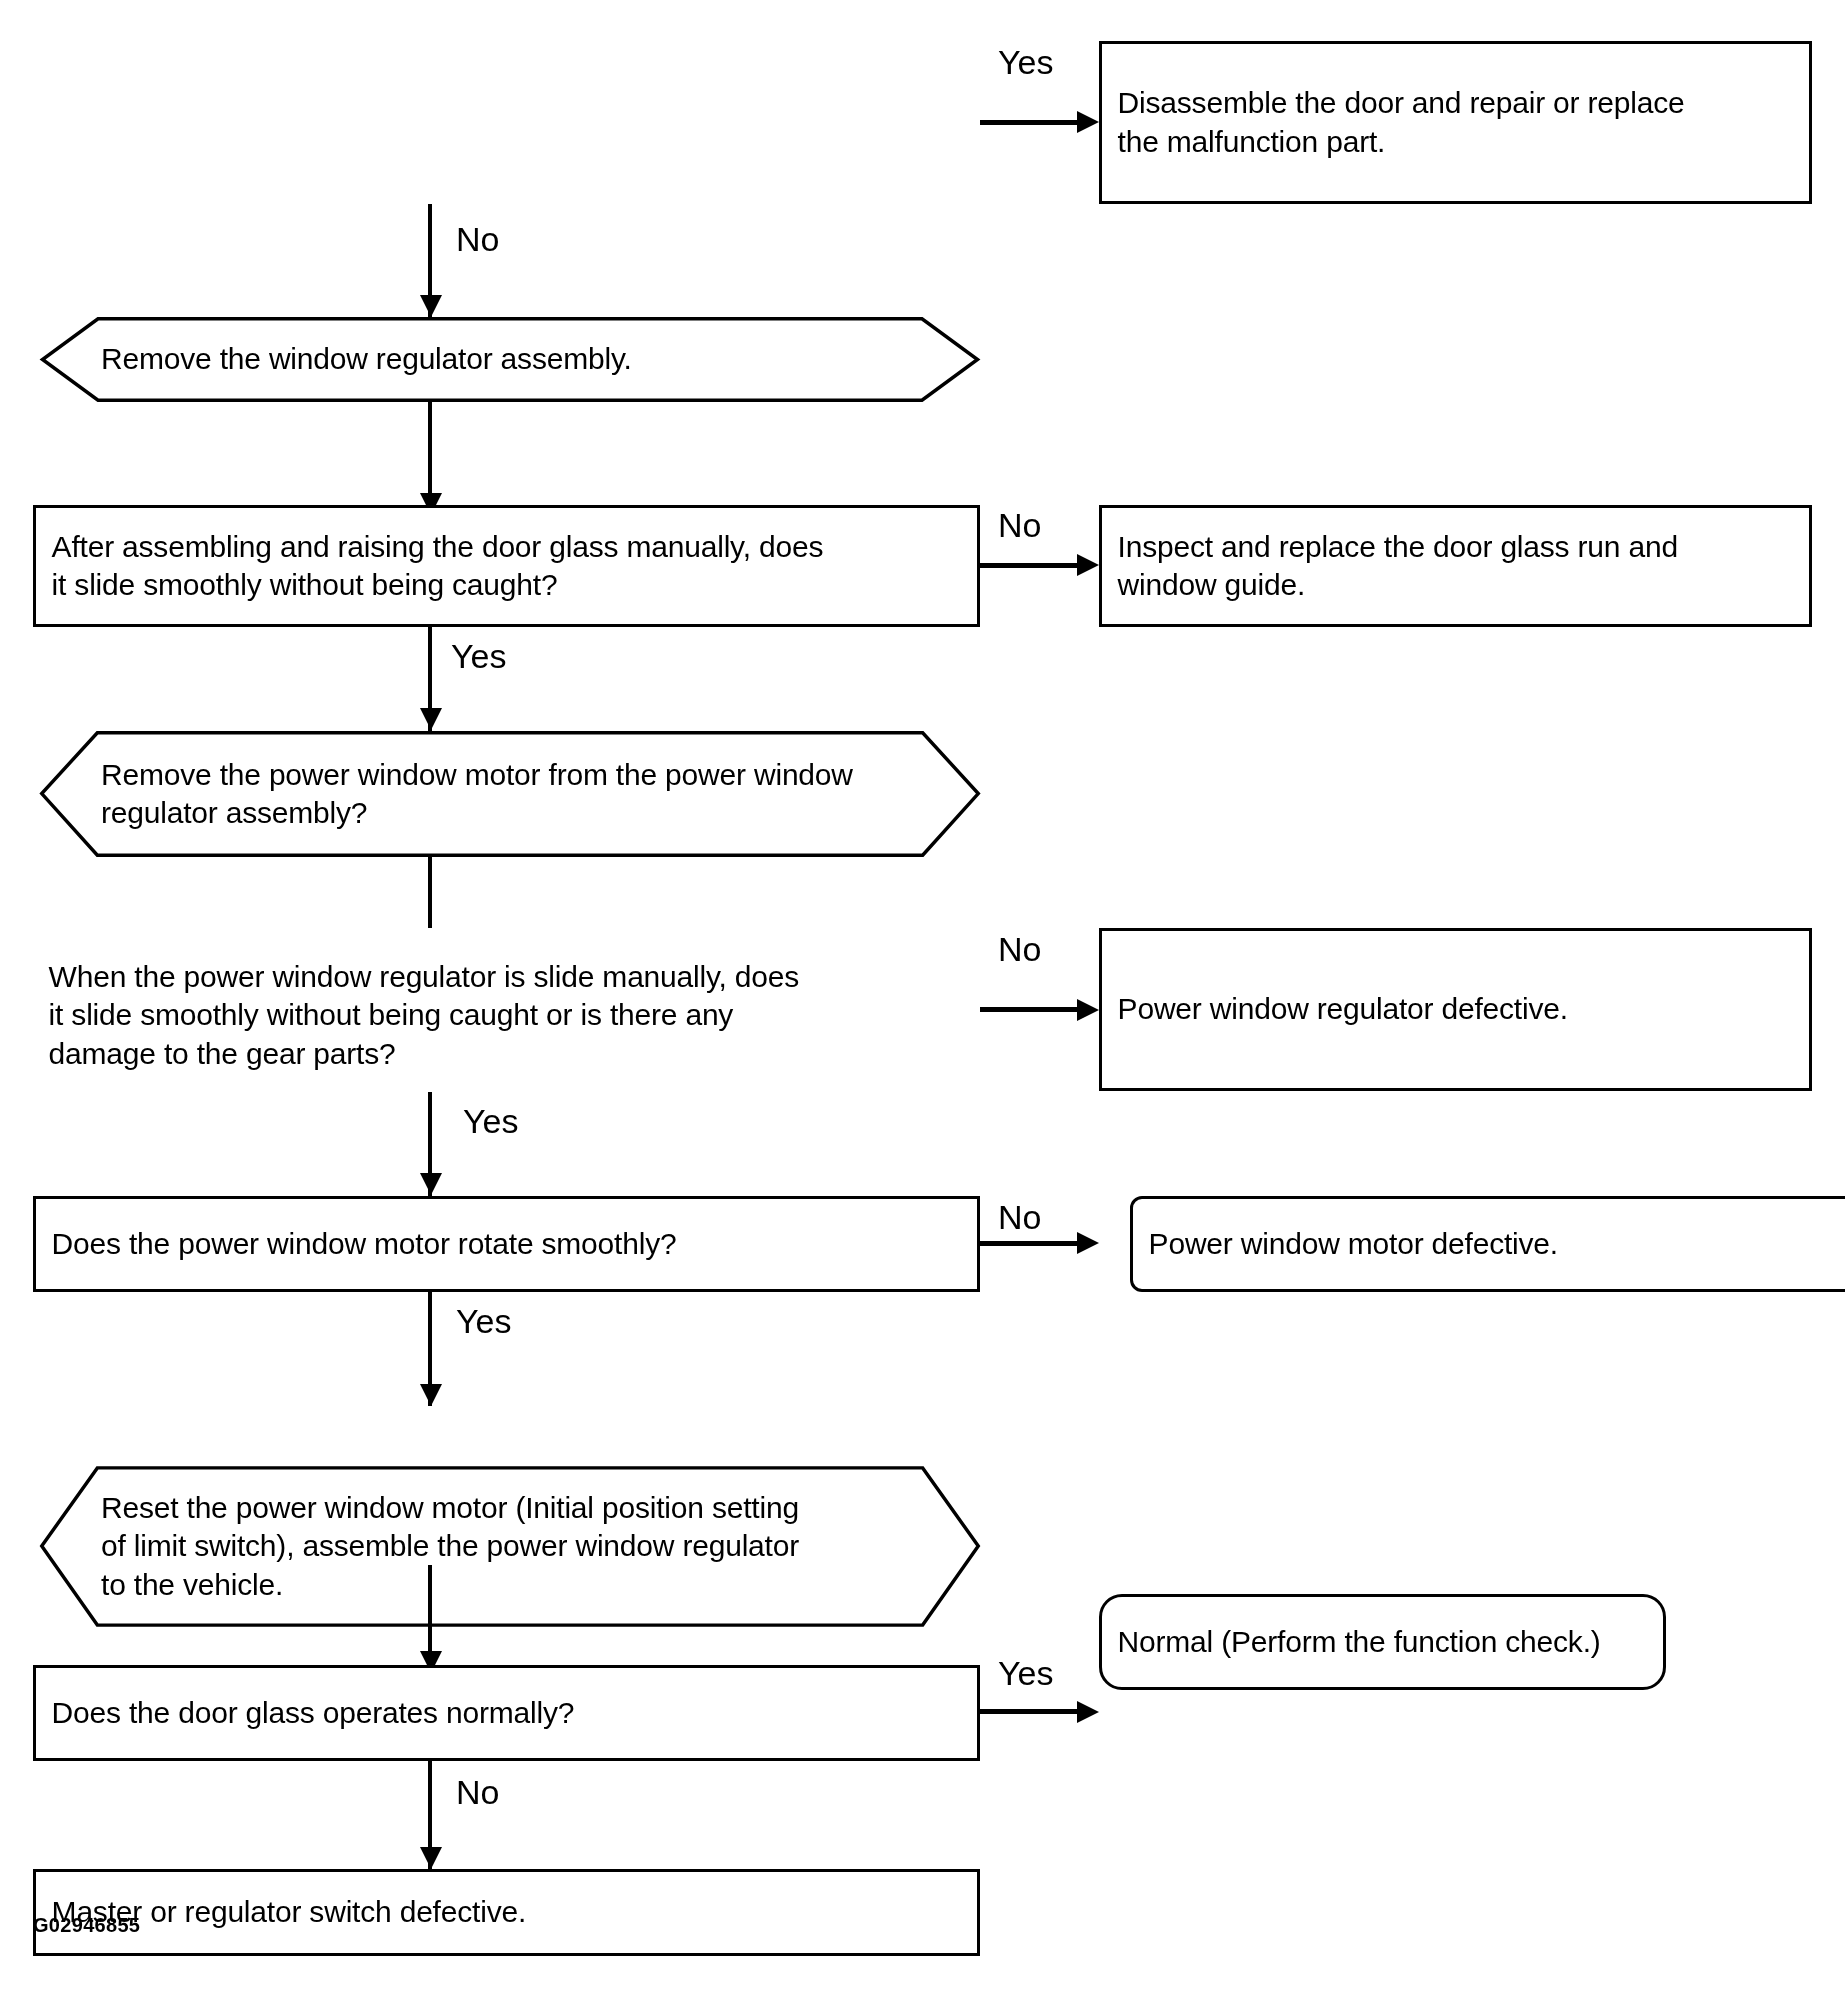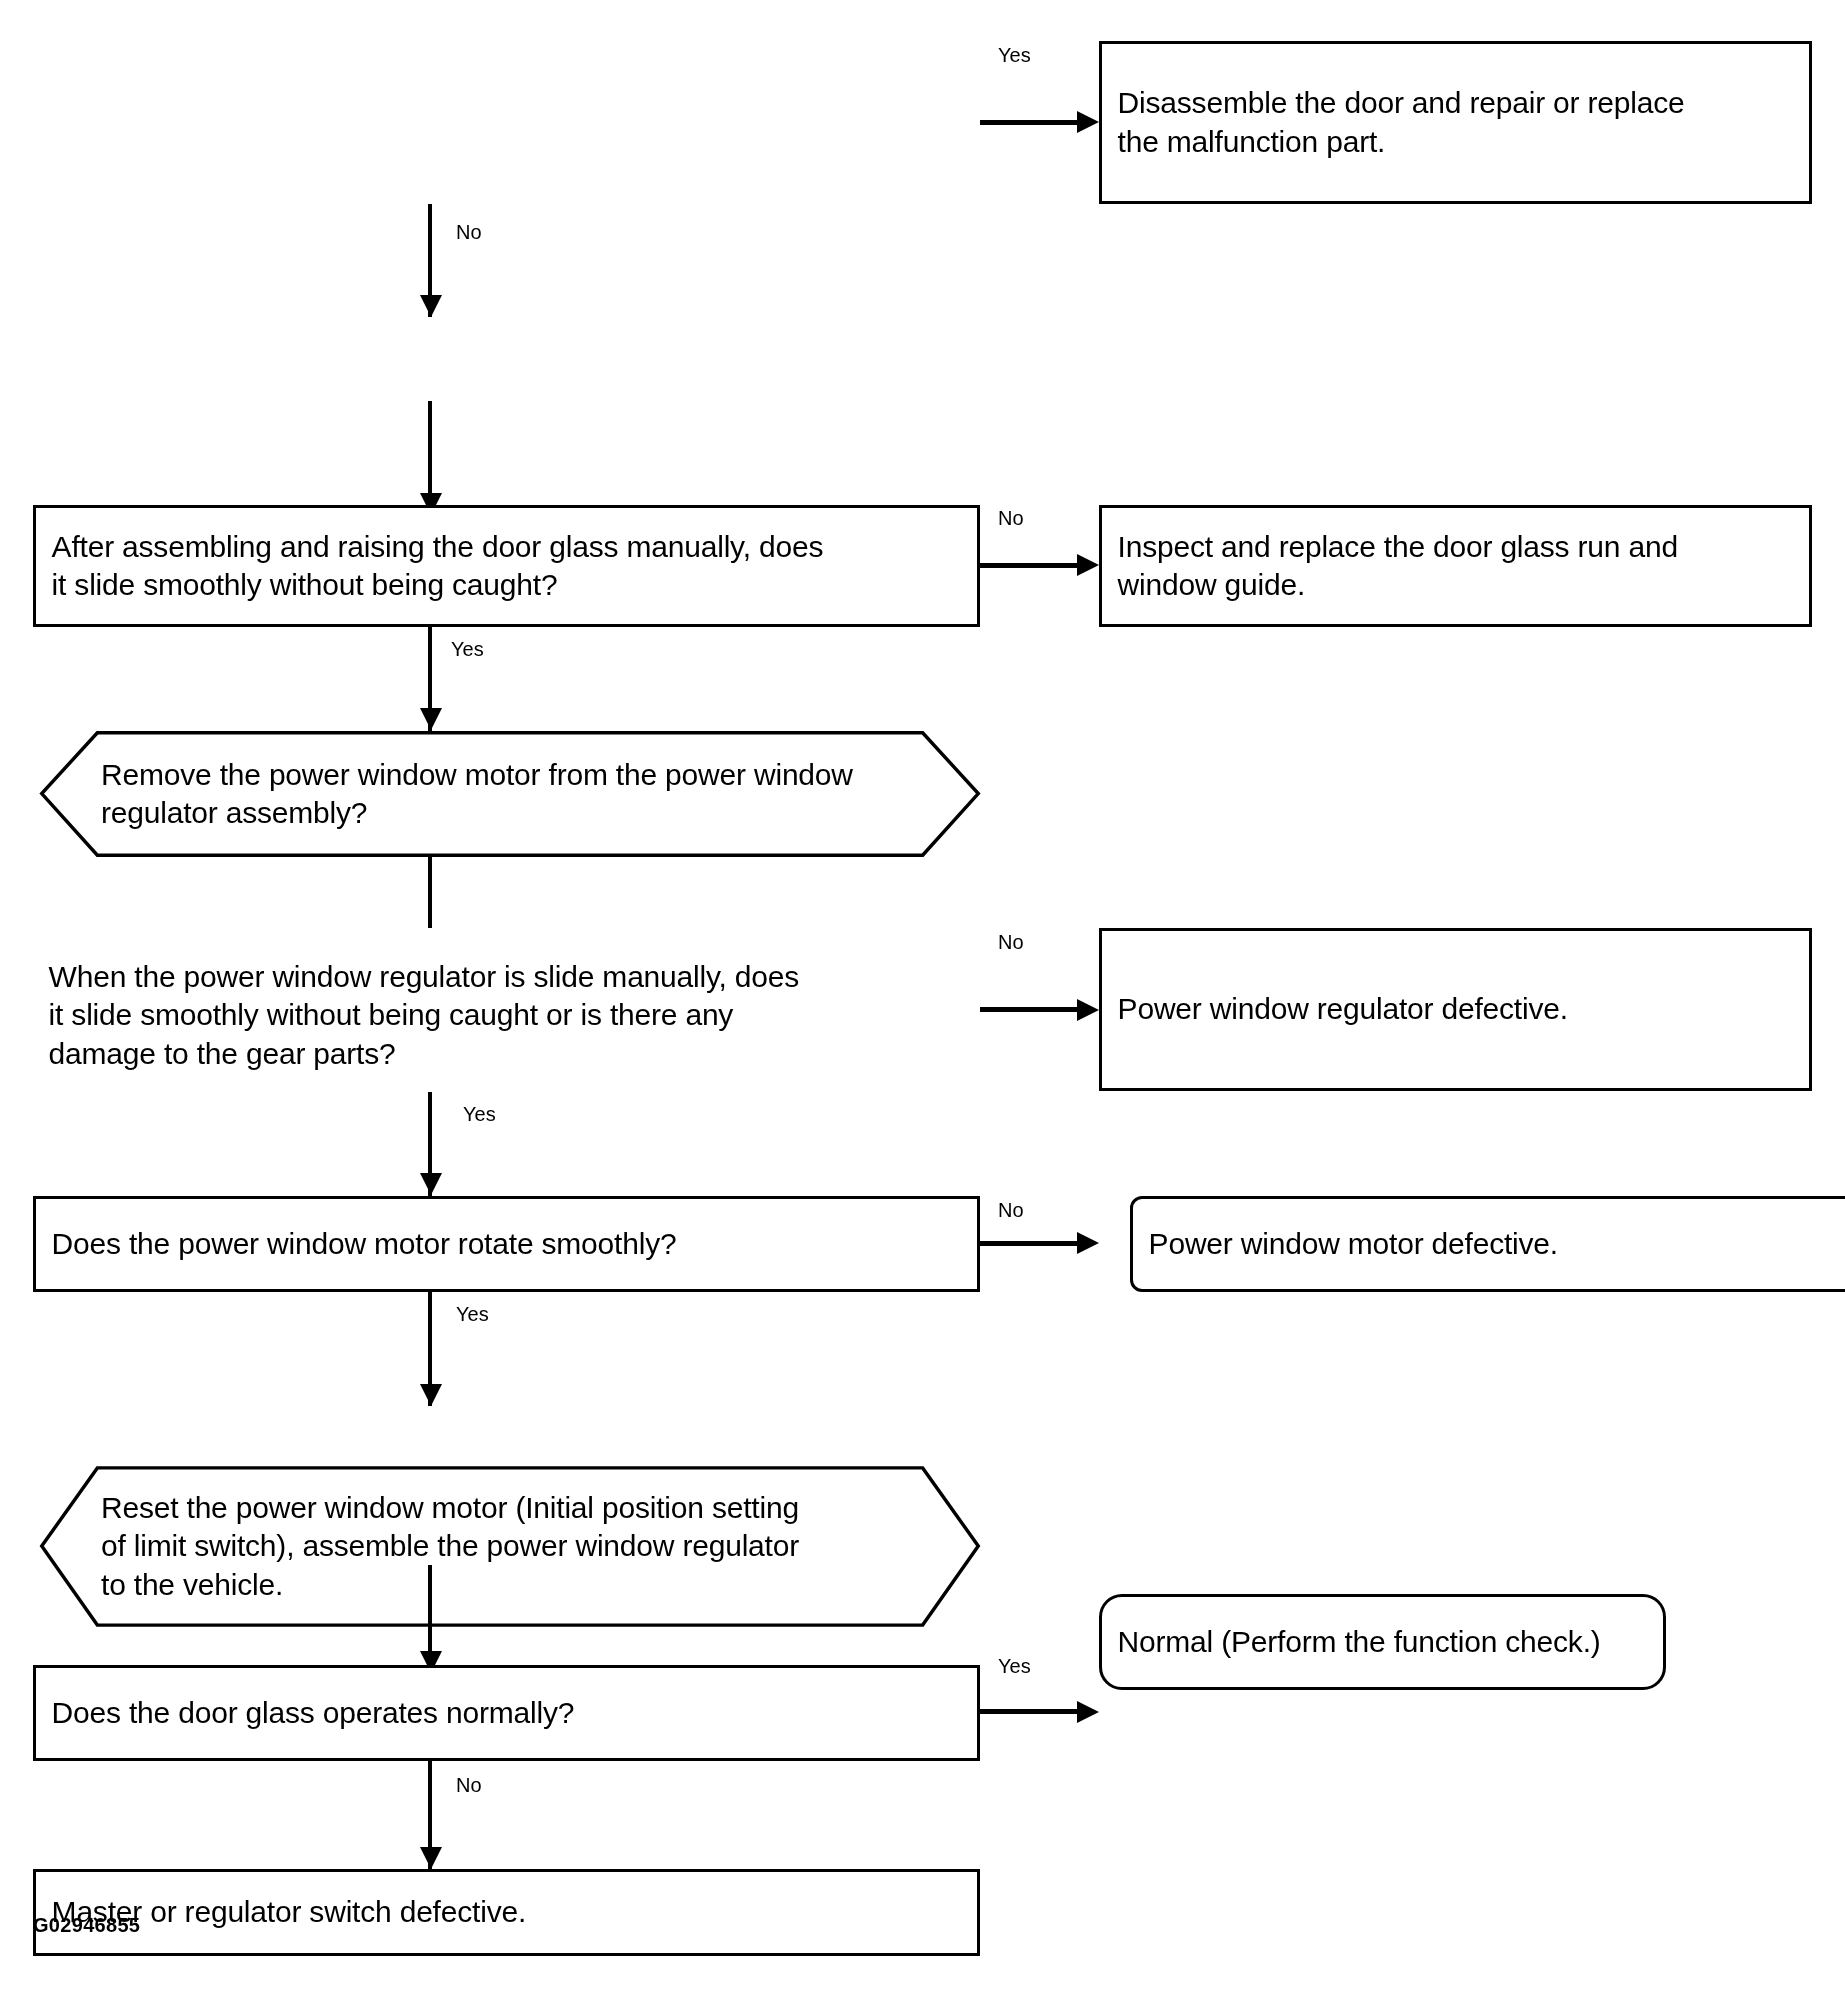--- a/index.html
+++ b/index.html
@@ -79,21 +79,21 @@
   .arrow-right {
     position: absolute;
     width: 0;
     height: 0;
     border-top: 11.3px solid transparent;
     border-bottom: 11.3px solid transparent;
     border-left: 22.6px solid #000000;
   }
   .edge-label {
     position: absolute;
-    font-size: 20px;
+    font-size: 34px;
     line-height: 1;
     white-space: nowrap;
   }
   .figure-id {
     position: absolute;
     font-size: 20px;
     font-weight: bold;
     letter-spacing: 0.3px;
     white-space: nowrap;
   }
@@ -110,20 +110,26 @@
   </div>
 
   <div class="hline" style="left:980px; top:120px; width:98px;"></div>
   <div class="arrow-right" style="left:1077px; top:111px;"></div>
   <div class="edge-label" style="left:998px; top:45px;">Yes</div>
 
   <div class="vline" style="left:428px; top:204px; height:113px;"></div>
   <div class="arrow-down" style="left:420px; top:295px;"></div>
   <div class="edge-label" style="left:456px; top:222px;">No</div>
 
+  <div class="hex" style="left:40px; top:317px; width:940px; height:85px;">
+    <svg width="940" height="85" viewBox="0 0 1082 98">
+      <polygon points="66,2 1016,2 1080,49 1016,96 66,96 2,49" fill="#ffffff" stroke="#000000" stroke-width="4"></polygon>
+    </svg>
+    <div class="txt">Remove the window regulator assembly.</div>
+  </div>
 
   <div class="vline" style="left:428px; top:401px; height:115px;"></div>
   <div class="arrow-down" style="left:420px; top:493px;"></div>
 
   <div class="node rect" style="left:33px; top:505px; width:947px; height:122px;">
     <div class="txt">After assembling and raising the door glass manually, does
 it slide smoothly without being caught?</div>
   </div>
 
   <div class="node rect" style="left:1099px; top:505px; width:713px; height:122px;">

